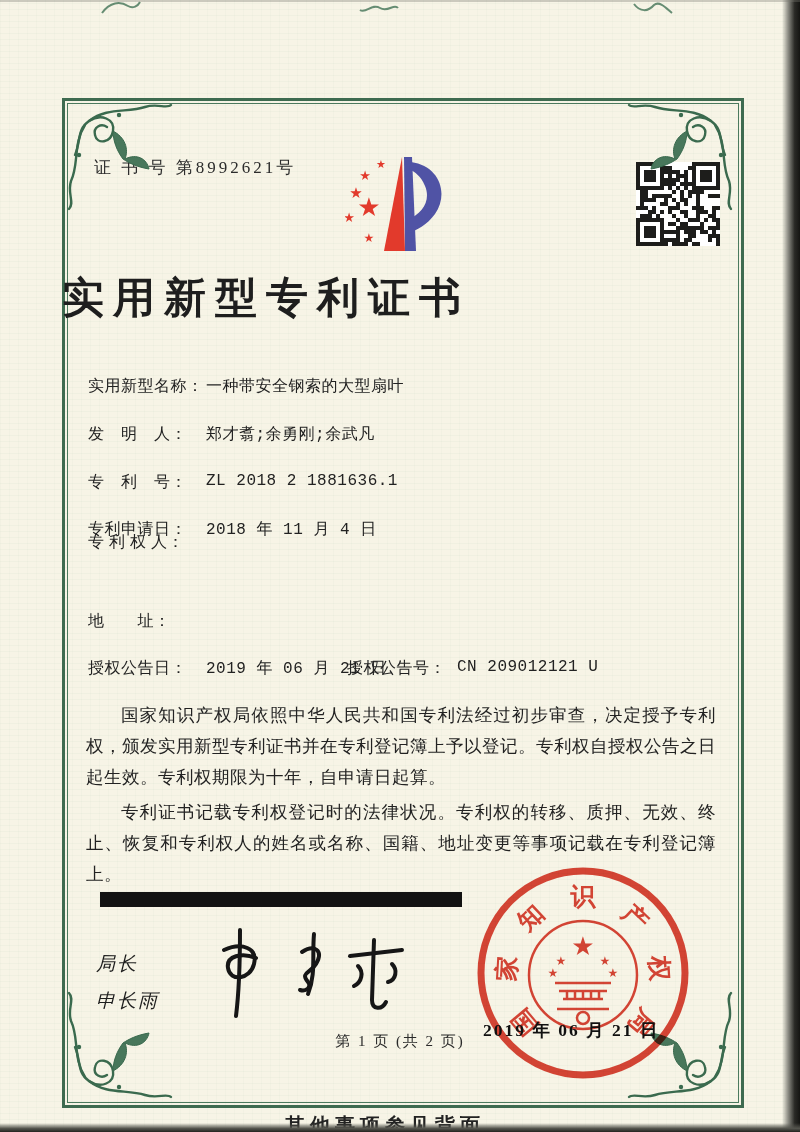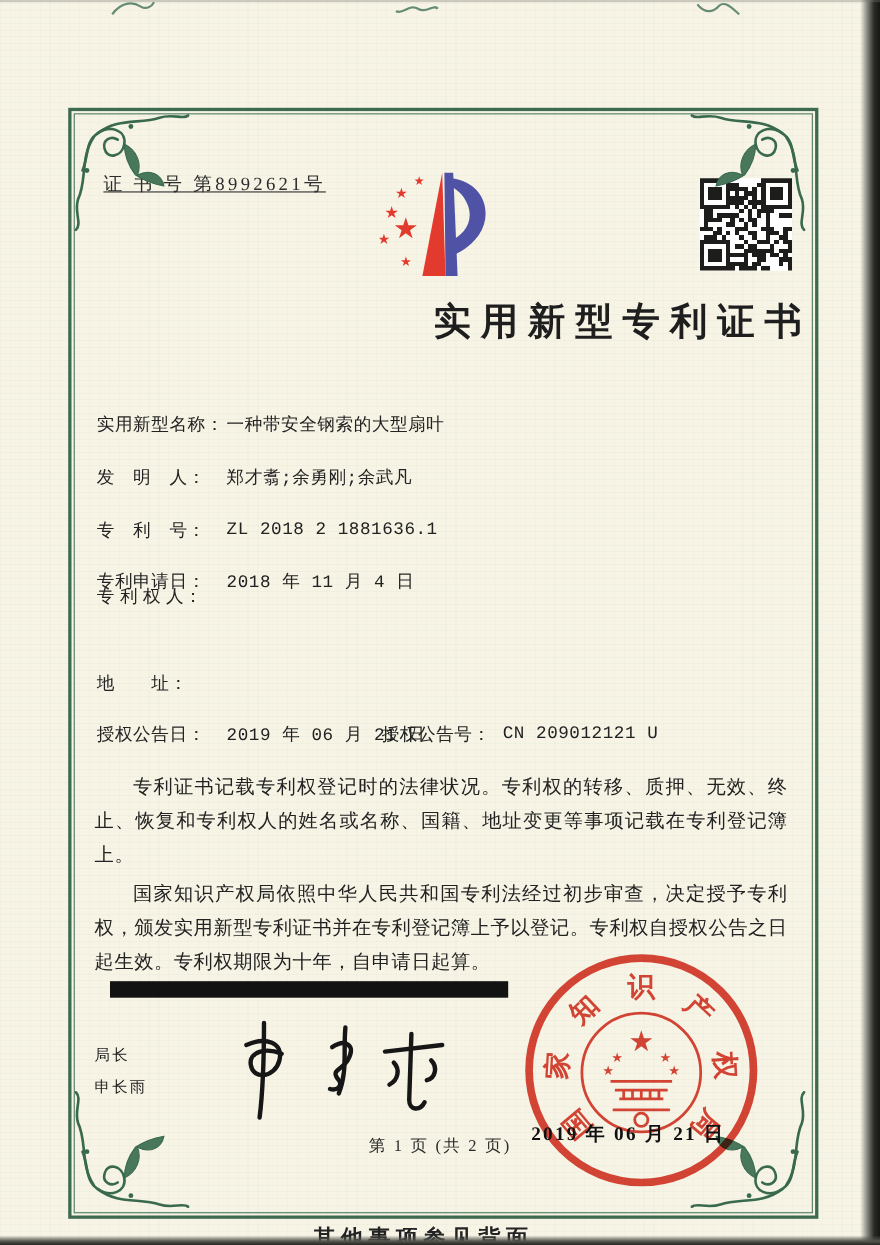--- a/index.html
+++ b/index.html
@@ -22,33 +22,33 @@
   .corner path{stroke:#3a6a4e;stroke-width:2.4;fill:none;stroke-linecap:round;}
   .corner path.leaf{fill:#48775b;stroke-width:1;}
   .corner circle{fill:#3a6a4e;}
   .c-tl{left:67px;top:103px;}
   .c-tr{left:623px;top:103px;transform:scaleX(-1);}
   .c-bl{left:67px;top:989px;transform:scaleY(-1);}
   .c-br{left:623px;top:989px;transform:scale(-1,-1);}
   .topfrag{position:absolute;top:0;height:14px;width:42px;z-index:2;}
   .topfrag path{stroke:#4c7a5e;stroke-width:2;fill:none;opacity:.85;}
   
-  .certno{position:absolute;left:94px;top:156px;font-size:17px;color:#2c2c2c;letter-spacing:3px;text-decoration:underline;}
-  .title{position:absolute;left:62px;top:270px;width:676px;text-align:right;font-size:34px;font-weight:bold;
+  .certno{position:absolute;left:94px;top:156px;font-size:17px;color:#2c2c2c;letter-spacing:3px;}
+  .title{position:absolute;left:62px;top:270px;width:676px;text-align:left;font-size:42px;font-weight:bold;
     color:#1e1e1e;letter-spacing:9px;}
   .row{position:absolute;left:88px;width:640px;font-size:16px;color:#222;display:flex;}
   .flabel{display:inline-block;width:118px;flex:0 0 118px;letter-spacing:.5px;}
   .fvalue{letter-spacing:.5px;font-family:Liberation Mono, monospace;}
   .pairB{position:absolute;left:259px;top:0;display:flex;justify-content:center;}
   .pairB .flabel{width:110px;flex:0 0 110px;}
   .paras{position:absolute;left:86px;top:700px;width:630px;font-size:17.5px;color:#222;line-height:31px;
     text-align:justify;letter-spacing:.5px;}
   .paras p{margin:0 0 4px 0;text-indent:2em;}
   .blackbar{position:absolute;left:100px;top:892px;width:362px;height:15px;background:#121212;}
-  .commissioner{position:absolute;left:86px;top:951px;font-size:14px;color:#1d1d1d;letter-spacing:2px;}
+  .commissioner{position:absolute;left:96px;top:951px;font-size:19px;color:#1d1d1d;letter-spacing:2px;font-style:italic;}
   .commissioner div{margin-bottom:11px;}
   .sig{position:absolute;left:202px;top:922px;width:215px;height:100px;z-index:4;}
   .sig path{stroke:#161616;stroke-width:4;fill:none;stroke-linecap:round;stroke-linejoin:round;}
   
   .seal{position:absolute;left:473px;top:863px;width:220px;height:220px;z-index:5;mix-blend-mode:multiply;opacity:.93;}
   .seal *{stroke:#d8392a;}
   .seal text{fill:#d8392a;stroke:none;font-weight:bold;font-family:"Liberation Sans","DejaVu Sans",sans-serif;}
   .sealdate{position:absolute;left:483px;top:1018px;font-size:17.5px;color:#111;letter-spacing:2px;z-index:6;font-weight:bold;}
   .footer{position:absolute;left:62px;top:1032px;width:676px;text-align:center;font-size:15px;color:#2a2a2a;letter-spacing:2px;}
   .backnote{position:absolute;left:0;top:1112px;width:770px;text-align:center;font-size:20px;color:#222;
@@ -400,22 +400,22 @@
   <div class="row" style="top:658px">
     <span class="flabel">授权公告日：</span>
     <span class="fvalue">2019 年 06 月 21 日</span>
     <span class="pairB">
       <span class="flabel">授权公告号：</span>
       <span class="fvalue">CN 209012121 U</span>
     </span>
   </div>
 
   <div class="paras">
+    <p>国家知识产权局依照中华人民共和国专利法经过初步审查，决定授予专利权，颁发实用新型专利证书并在专利登记簿上予以登记。专利权自授权公告之日起生效。专利权期限为十年，自申请日起算。</p>
     <p>专利证书记载专利权登记时的法律状况。专利权的转移、质押、无效、终止、恢复和专利权人的姓名或名称、国籍、地址变更等事项记载在专利登记簿上。</p>
-    <p>国家知识产权局依照中华人民共和国专利法经过初步审查，决定授予专利权，颁发实用新型专利证书并在专利登记簿上予以登记。专利权自授权公告之日起生效。专利权期限为十年，自申请日起算。</p>
   </div>
 
   <div class="blackbar"></div>
 
   <div class="commissioner">
     <div>局长</div>
     <div>申长雨</div>
   </div>
 
   <svg class="sig" viewBox="0 0 215 100">

